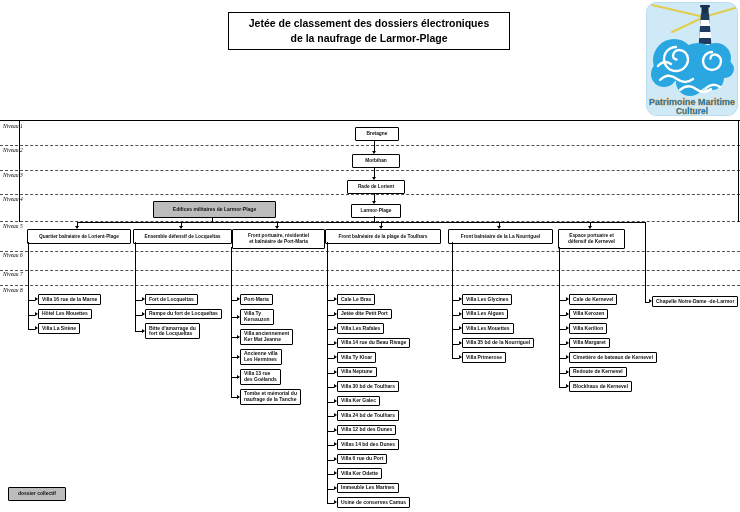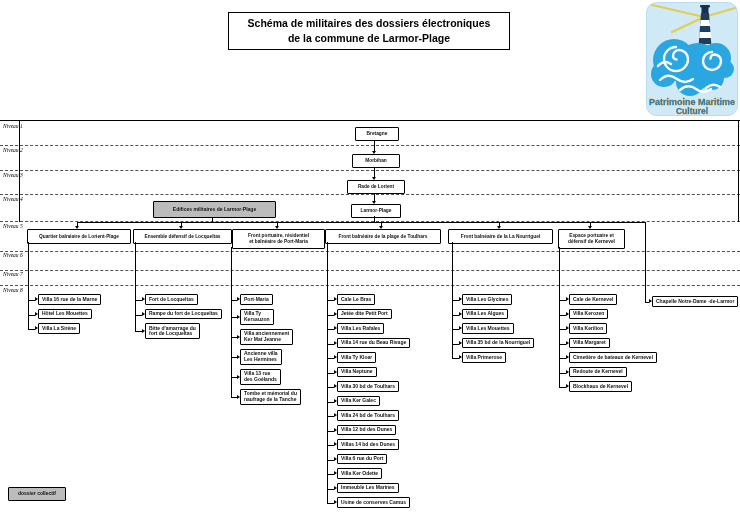--- a/index.html
+++ b/index.html
@@ -28,22 +28,22 @@
             padding:1.5px 3px;line-height:1.1;}
   .legendbox{position:absolute;left:8px;top:487px;width:54px;height:12px;font-size:5px;}
   .collective{position:absolute;left:153px;top:201px;width:119px;height:15px;font-size:5px;}
 </style>
 </head>
 <body>
 
 <div id="screen">
 
   <div class="titlebox">
-    <div>Schéma de militaires des dossiers électroniques</div>
-    <div>de la commune de Larmor-Plage</div>
+    <div>Jetée de classement des dossiers électroniques</div>
+    <div>de la naufrage de Larmor-Plage</div>
   </div>
 
   <svg style="position:absolute;left:646px;top:2px;" width="92" height="114" viewBox="0 0 92 114">
     <rect x="0.5" y="0.5" width="91" height="113" rx="10" fill="#cfe9f7" stroke="#badcee" stroke-width="1"></rect>
     <g stroke="#e2ce4e" stroke-width="2.2" stroke-linecap="round">
       <line x1="58" y1="15" x2="6" y2="3"></line>
       <line x1="58" y1="15" x2="89" y2="6"></line>
       <line x1="58" y1="15" x2="26" y2="30"></line>
     </g>
     <g>

